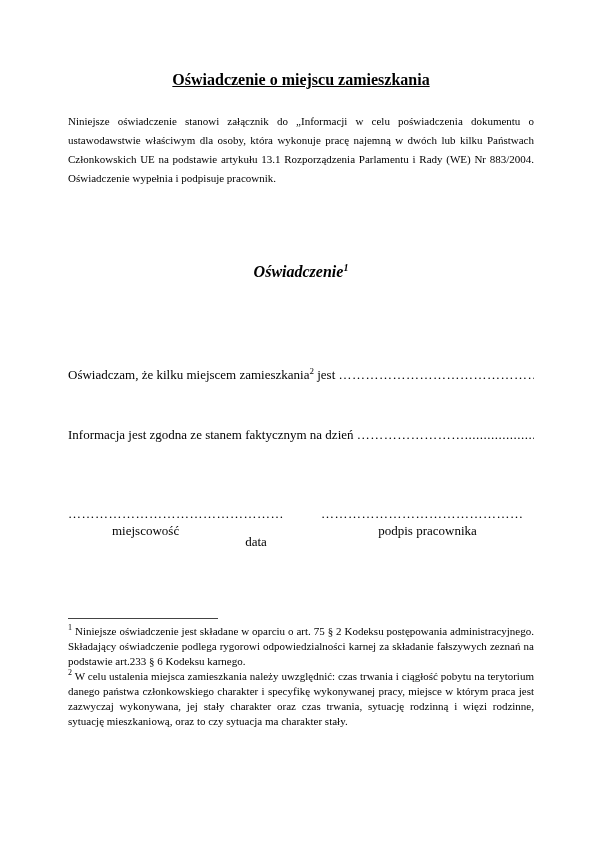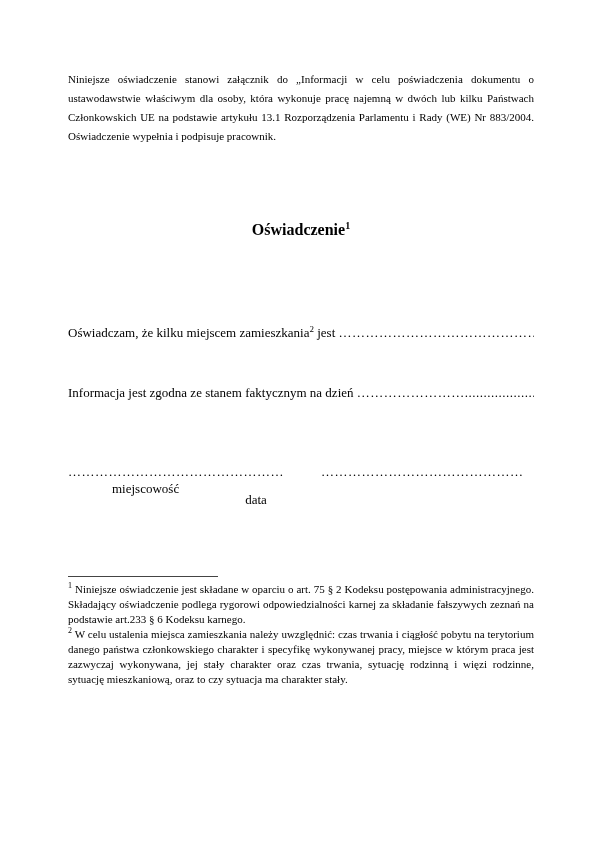--- a/index.html
+++ b/index.html
@@ -26,20 +26,21 @@
     font-size: 11px;
     line-height: 19px;
     text-align: justify;
   }
   .section-heading {
     margin-top: 74px;
     font-size: 16px;
     line-height: 20px;
     font-weight: bold;
     text-align: center;
+    font-style: italic;
   }
   sup {
     font-size: 9px;
     vertical-align: super;
     line-height: 0;
   }
   .section-heading sup { font-size: 10px; }
   .statement-line {
     margin: 0;
     font-size: 13px;
@@ -75,39 +76,43 @@
     text-align: justify;
     line-height: 15px;
   }
   .fn sup { font-size: 8px; }
 </style>
 </head>
 <body>
 
 <div class="page">
 
+  <h1 class="title">Oświadczenie o miejscu zamieszkania</h1>
 
   <p class="intro">Niniejsze oświadczenie stanowi załącznik do „Informacji w celu poświadczenia dokumentu o ustawodawstwie właściwym dla osoby, która wykonuje pracę najemną w dwóch lub kilku Państwach Członkowskich UE na podstawie artykułu 13.1 Rozporządzenia Parlamentu i Rady (WE) Nr 883/2004. Oświadczenie wypełnia i podpisuje pracownik.</p>
 
   <div class="section-heading"><span>Oświadczenie</span><sup>1</sup></div>
 
   <p class="statement-line statement-residence"><span>Oświadczam, że kilku miejscem zamieszkania</span><sup>2</sup><span> jest </span><span class="dots">………………………………………………</span></p>
 
   <p class="statement-line statement-date"><span>Informacja jest zgodna ze stanem faktycznym na dzień </span><span class="dots">……………………......................</span></p>
 
   <div class="signatures">
     <div class="sig-left">
       <div class="dots-line">…………………………………………</div>
       <div class="labels-left">
         <span class="label-place">miejscowość</span>
         <span class="label-date">data</span>
       </div>
     </div>
     <div class="sig-right">
       <div class="dots-line">………………………………………</div>
+      <div class="labels-right">
+        <span>podpis pracownika</span>
+      </div>
     </div>
   </div>
 
   <div class="footnotes">
     <div class="fn-rule"></div>
     <p class="fn"><sup>1</sup> <span>Niniejsze oświadczenie jest składane w oparciu o art. 75 § 2 Kodeksu postępowania administracyjnego. Składający oświadczenie podlega rygorowi odpowiedzialności karnej za składanie fałszywych zeznań na podstawie art.233 § 6 Kodeksu karnego.</span></p>
     <p class="fn"><sup>2</sup> <span>W celu ustalenia miejsca zamieszkania należy uwzględnić: czas trwania i ciągłość pobytu na terytorium danego państwa członkowskiego charakter i specyfikę wykonywanej pracy, miejsce w którym praca jest zazwyczaj wykonywana, jej stały charakter oraz czas trwania, sytuację rodzinną i więzi rodzinne, sytuację mieszkaniową, oraz to czy sytuacja ma charakter stały.</span></p>
   </div>
 
 </div>

